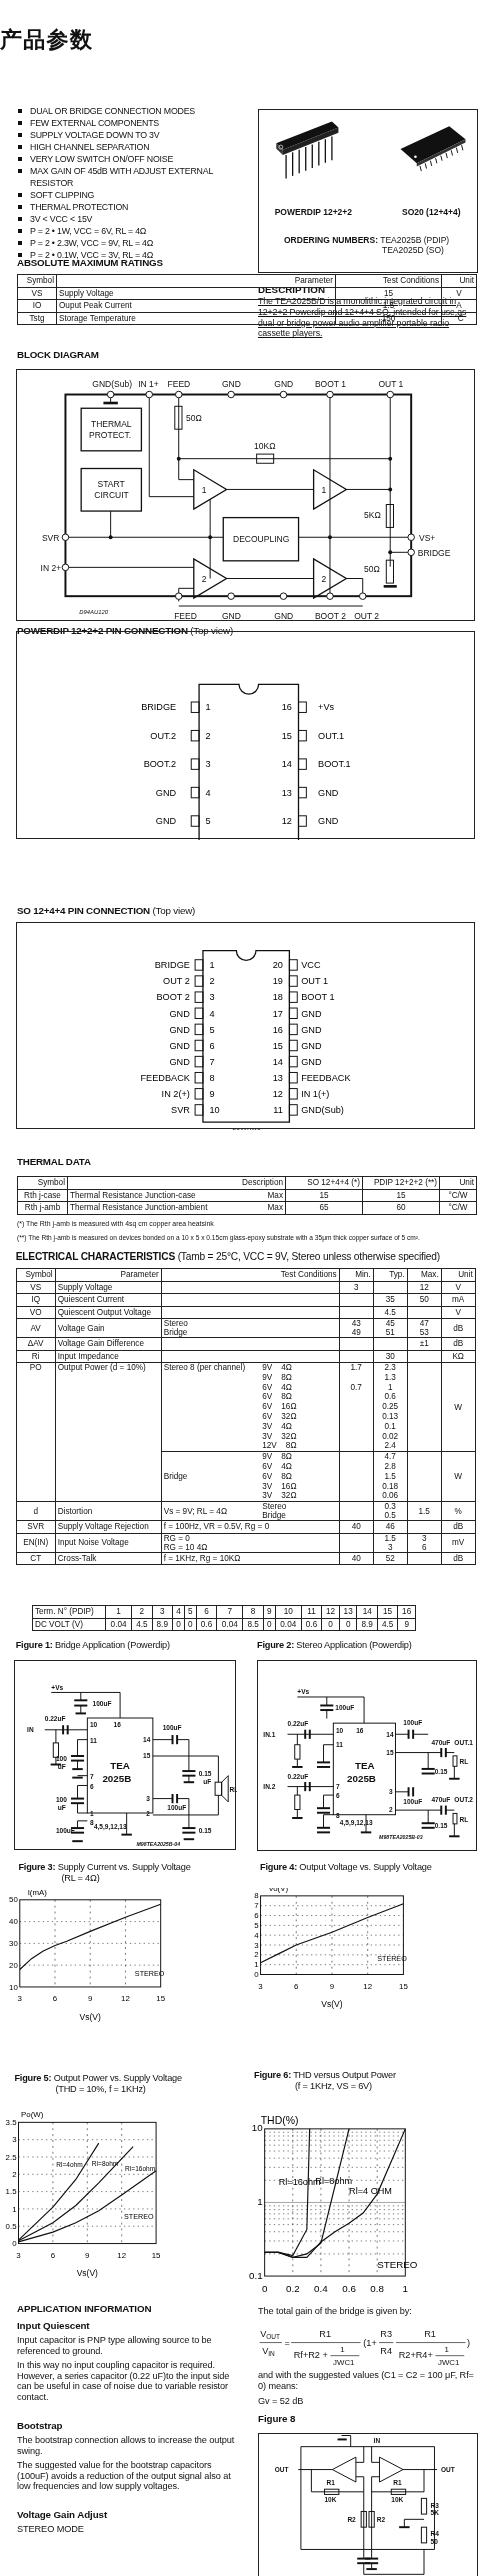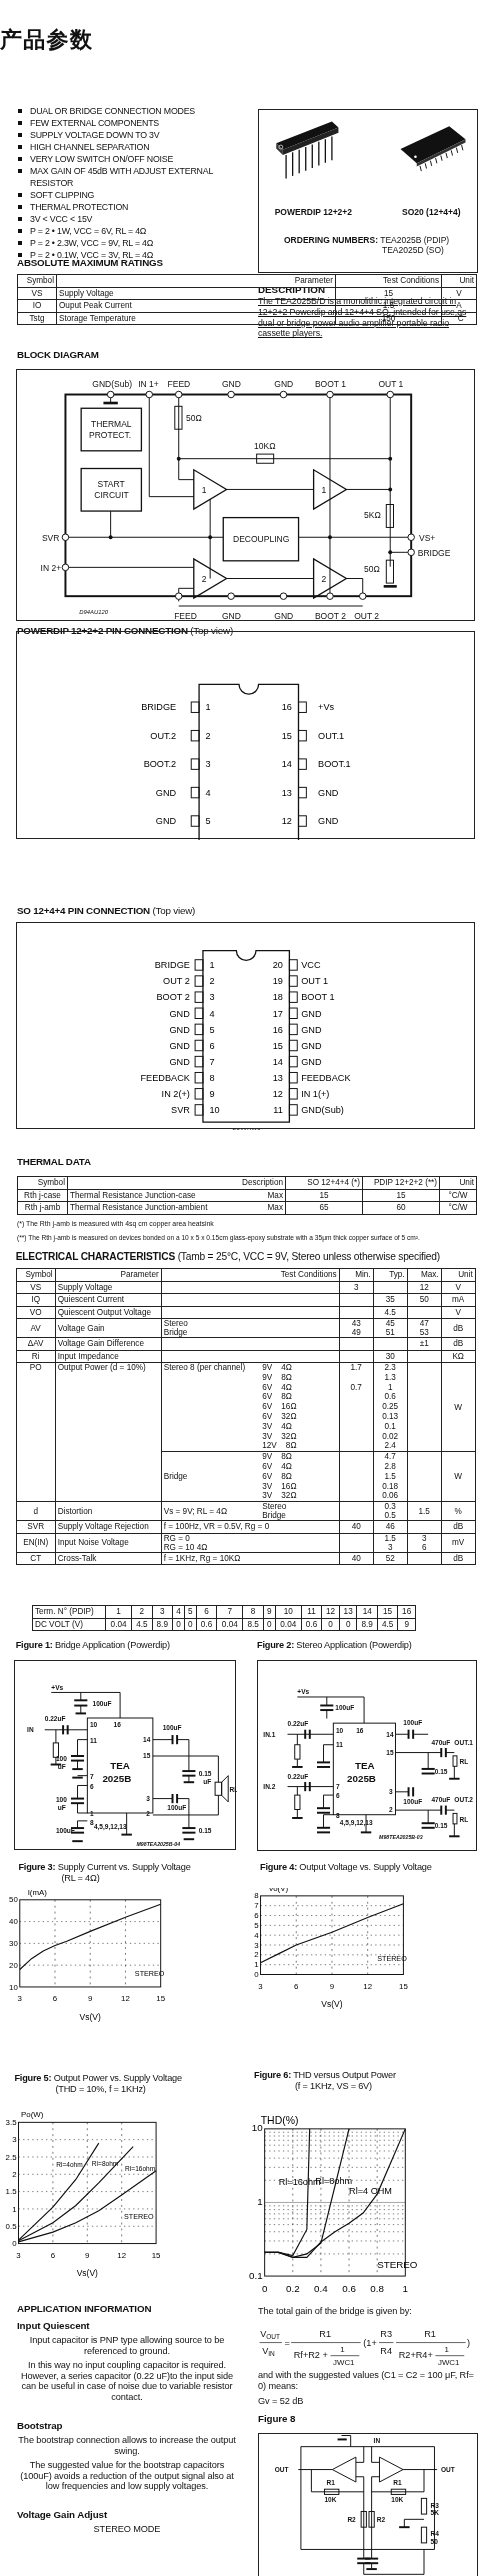--- a/index.html
+++ b/index.html
@@ -22,21 +22,21 @@
   td,th{border:1px solid #222;padding:0 2px;height:12.5px;}
   th{font-weight:normal;text-align:right;}
   .c{text-align:center;}
   .frame{border:1px solid #222;}
   .small{font-size:6.9px;}
   .fig-cap{font-size:9.2px;letter-spacing:-0.2px;}
   .fig-cap b{font-weight:bold;}
   svg text{font-family:"Liberation Sans",sans-serif;}
   .app{font-size:9.2px;line-height:10.5px;letter-spacing:-0.1px;}
   .app h3{font-size:9.8px;font-weight:bold;margin:6.6px 0 3.9px;}
-  .app p{margin-bottom:3.9px;text-align:center;}
+  .app p{margin-bottom:3.9px;}
 </style>
 </head>
 <body>
 
 <div class="abs title">产品参数</div>
 
 <ul class="abs features" id="features">
     <li>DUAL OR BRIDGE CONNECTION MODES</li>
     <li>FEW EXTERNAL COMPONENTS</li>
     <li>SUPPLY VOLTAGE DOWN TO 3V</li>

